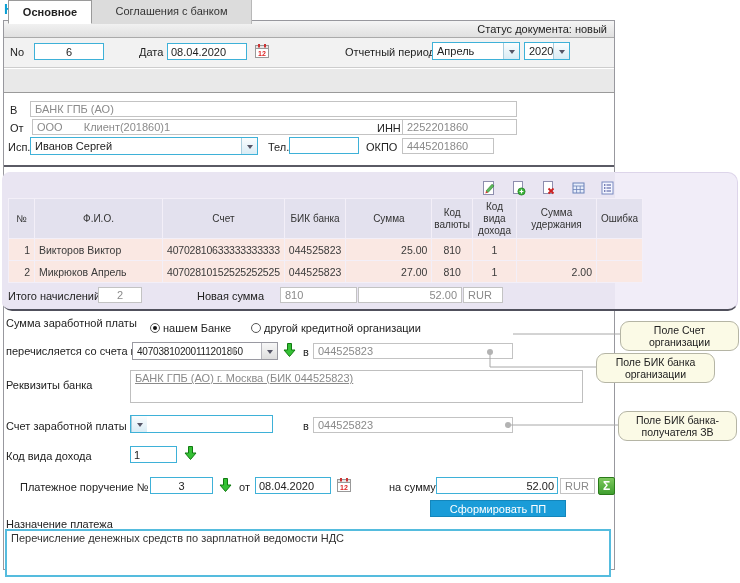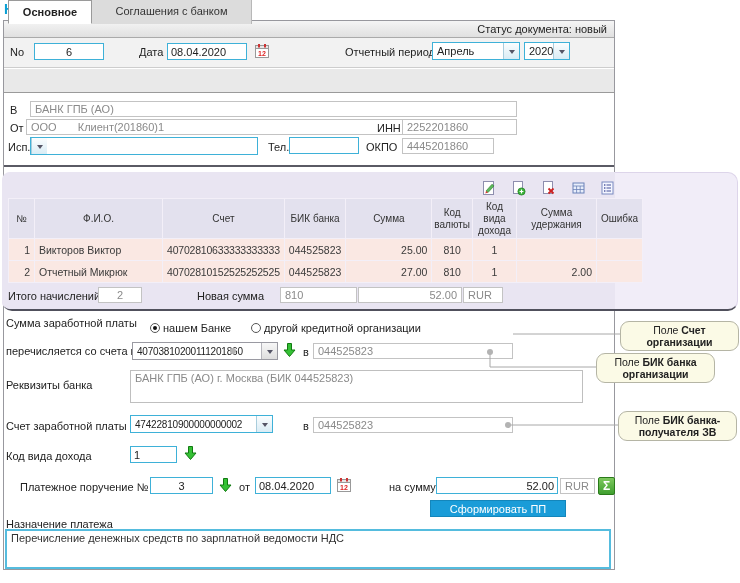--- a/index.html
+++ b/index.html
@@ -73,41 +73,42 @@
   .block-caption .b { font-weight:bold; }
 
   .radio { position:absolute; display:flex; align-items:center; cursor:pointer; }
   .radio .circ { width:10px; height:10px; border:1px solid #555; border-radius:50%; background:#fff; position:relative; margin-right:3px; flex:none; }
   .radio.checked .circ::after { content:""; position:absolute; left:2px; top:2px; width:4px; height:4px; border-radius:50%; background:#111; }
 
   textarea.ta-ro {
     position:absolute; left:130px; top:370px; width:453px; height:33px; resize:none;
     border:1px solid #bfbfbf; color:#8a8a8a; padding:1px 4px; background:#fff;
     font:11px "Liberation Sans", sans-serif;
+    text-decoration:underline;
   }
   textarea.ta-purpose {
-    position:absolute; left:5px; top:529px; width:606px; height:40px; resize:none;
+    position:absolute; left:5px; top:529px; width:606px; height:48px; resize:none;
     border:2px solid #55bcde; color:#333; padding:1px 4px; background:#fff;
     font:11px "Liberation Sans", sans-serif;
   }
   .btn-pp {
     position:absolute; left:430px; top:500px; width:136px; height:17px;
     background:#1a9cd8; color:#fff; border:1px solid #1486bb; font:11px "Liberation Sans", sans-serif;
     line-height:14px; text-align:center; cursor:pointer; padding:0;
   }
   .btn-sigma {
     position:absolute; left:598px; top:477px; width:17px; height:18px;
     background:linear-gradient(#7ec95e,#3f9f2f); border:1px solid #2a7a1a; border-radius:2px;
     color:#fff; font-weight:bold; font-size:12px; line-height:16px; text-align:center; cursor:pointer;
   }
   .callout {
     position:absolute; width:119px; background:#fbfae6; border:1px solid #b5b5a5; border-radius:9px;
     padding:2px 4px; text-align:center; font-size:10.5px; line-height:12px; z-index:3;
   }
-  .callout .b { font-weight:bold; }
+  .callout .b { font-weight:normal; }
   .overlay { position:absolute; left:0; top:0; z-index:2; pointer-events:none; }
   .title { position:absolute; left:4px; top:1px; font-size:14px; font-weight:bold; color:#0aa0d4; }
   .garrow { position:absolute; width:15px; height:16px; cursor:pointer; }
   .calico { position:absolute; width:16px; height:16px; cursor:pointer; }
 </style>
 </head>
 <body>
 
 <div class="title">Новая зарплатная ведомость</div>
 
@@ -142,28 +143,29 @@
     </span>
 </div>
 
 <div class="tabs"></div>
 <div class="tab active">Основное</div>
 <div class="tab inactive">Соглашения с банком</div>
 
 <span class="lbl" style="left:10px;top:104px">В</span>
 <div class="ro" style="left:30px;top:101px;width:487px">БАНК ГПБ (АО)</div>
 <span class="lbl" style="left:10px;top:122px">От</span>
-<div class="ro" style="left:26px;top:119px;width:398px">
+<div class="ro" style="left:32px;top:119px;width:398px">
   <span>ООО</span>
   <span style="margin-left:18px">Клиент(201860)1</span>
 </div>
 <span class="lbl" style="left:377px;top:122px">ИНН</span>
 <div class="ro" style="left:402px;top:119px;width:115px">2252201860</div>
 <span class="lbl" style="left:8px;top:141px">Исп.</span>
 <div class="sel" style="left:30px;top:137px;width:228px">
+  <span class="sel-val">Иванов Сергей</span>
   <span class="sel-btn">
       <i class="chev"></i>
     </span>
 </div>
 <span class="lbl" style="left:268px;top:141px">Тел.</span>
 <input class="inp" style="left: 289px; top: 137px; width: 70px;" value="">
 <span class="lbl" style="left:366px;top:141px">ОКПО</span>
 <div class="ro" style="left:402px;top:138px;width:92px">4445201860</div>
 <div class="fields-sep"></div>
 
@@ -236,21 +238,21 @@
     <td class="acct">40702810633333333333</td>
     <td>044525823</td>
     <td class="amt">25.00</td>
     <td class="ctr">810</td>
     <td class="ctr">1</td>
     <td class="amt"></td>
     <td class="ctr"></td>
   </tr>
   <tr>
     <td class="num">2</td>
-    <td>Отчетный Микрюк</td>
+    <td>Микрюков Апрель</td>
     <td class="acct">40702810152525252525</td>
     <td>044525823</td>
     <td class="amt">27.00</td>
     <td class="ctr">810</td>
     <td class="ctr">1</td>
     <td class="amt">2.00</td>
     <td class="ctr"></td>
   </tr>
 </tbody>
   </table>
@@ -288,21 +290,20 @@
     </svg>
 </span>
 <span class="lbl" style="left:303px;top:346px">в</span>
 <div class="ro" style="left:313px;top:343px;width:200px">044525823</div>
 
 <span class="lbl" style="left:6px;top:379px">Реквизиты банка</span>
 <textarea class="ta-ro" readonly="" style="">БАНК ГПБ (АО) г. Москва (БИК 044525823)</textarea>
 
 <span class="lbl" style="left:6px;top:420px">Счет заработной платы</span>
 <div class="sel" style="left:130px;top:415px;width:143px">
-  <span class="sel-val num">47422810900000000002</span>
   <span class="sel-btn">
       <i class="chev"></i>
     </span>
 </div>
 <span class="lbl" style="left:303px;top:420px">в</span>
 <div class="ro" style="left:313px;top:417px;width:200px">044525823</div>
 
 <span class="lbl" style="left:6px;top:450px">Код вида дохода</span>
 <input class="inp" style="left: 130px; top: 446px; width: 47px;" value="1">
 <span class="garrow" style="left:183px;top:445px">

